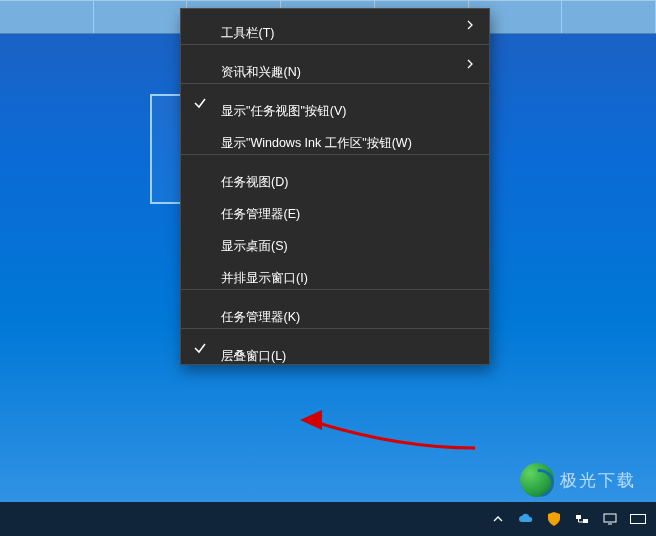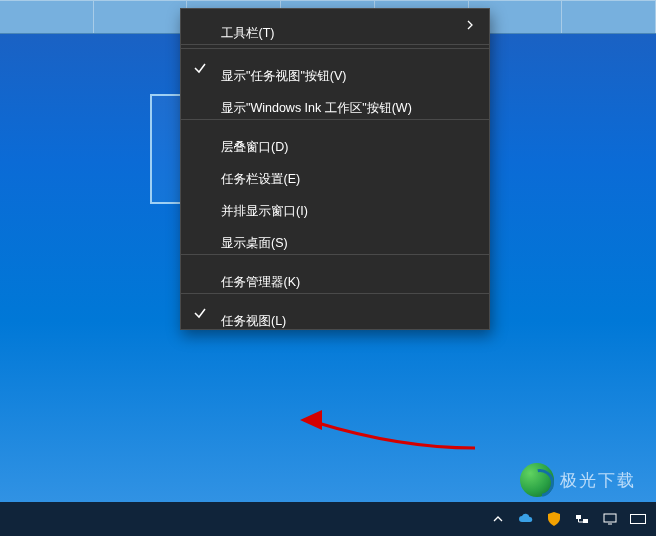--- a/index.html
+++ b/index.html
@@ -172,57 +172,63 @@
 <div class="context-menu">
 
   <div class="item">
     <span>工具栏(T)</span>
     <svg class="chevron" width="10" height="10" viewBox="0 0 10 10">
         <path d="M3 1 L7 5 L3 9" stroke="#fff" stroke-width="1.3" fill="none"></path>
       </svg>
   </div>
   <div class="sep"></div>
 
+  <div class="item">
+    <span>资讯和兴趣(N)</span>
+    <svg class="chevron" width="10" height="10" viewBox="0 0 10 10">
+        <path d="M3 1 L7 5 L3 9" stroke="#fff" stroke-width="1.3" fill="none"></path>
+      </svg>
+  </div>
   <div class="sep"></div>
 
   <div class="item">
     <svg class="check" viewBox="0 0 14 14">
         <path d="M2 7 L6 11 L12 3" stroke="#fff" stroke-width="1.5" fill="none"></path>
       </svg>
     <span>显示"任务视图"按钮(V)</span>
   </div>
   <div class="item">
     <span>显示"Windows Ink 工作区"按钮(W)</span>
   </div>
   <div class="sep"></div>
 
   <div class="item">
-    <span>层叠窗口(D)</span>
-  </div>
-  <div class="item">
-    <span>任务栏设置(E)</span>
+    <span>任务视图(D)</span>
+  </div>
+  <div class="item">
+    <span>任务管理器(E)</span>
+  </div>
+  <div class="item">
+    <span>显示桌面(S)</span>
   </div>
   <div class="item">
     <span>并排显示窗口(I)</span>
-  </div>
-  <div class="item">
-    <span>显示桌面(S)</span>
   </div>
   <div class="sep"></div>
 
   <div class="item">
     <span>任务管理器(K)</span>
   </div>
   <div class="sep"></div>
 
   <div class="item">
     <svg class="check" viewBox="0 0 14 14">
         <path d="M2 7 L6 11 L12 3" stroke="#fff" stroke-width="1.5" fill="none"></path>
       </svg>
-    <span>任务视图(L)</span>
+    <span>层叠窗口(L)</span>
   </div>
 </div>
 
 <svg class="arrow-annotation" width="180" height="70" viewBox="0 0 180 70">
   <path d="M175 60 Q 100 60 18 35" stroke="#d40000" stroke-width="3" fill="none"></path>
   <polygon points="0,32 22,22 22,42" fill="#d40000"></polygon>
 </svg>
 
 <div class="taskbar">
   <div class="tray">

